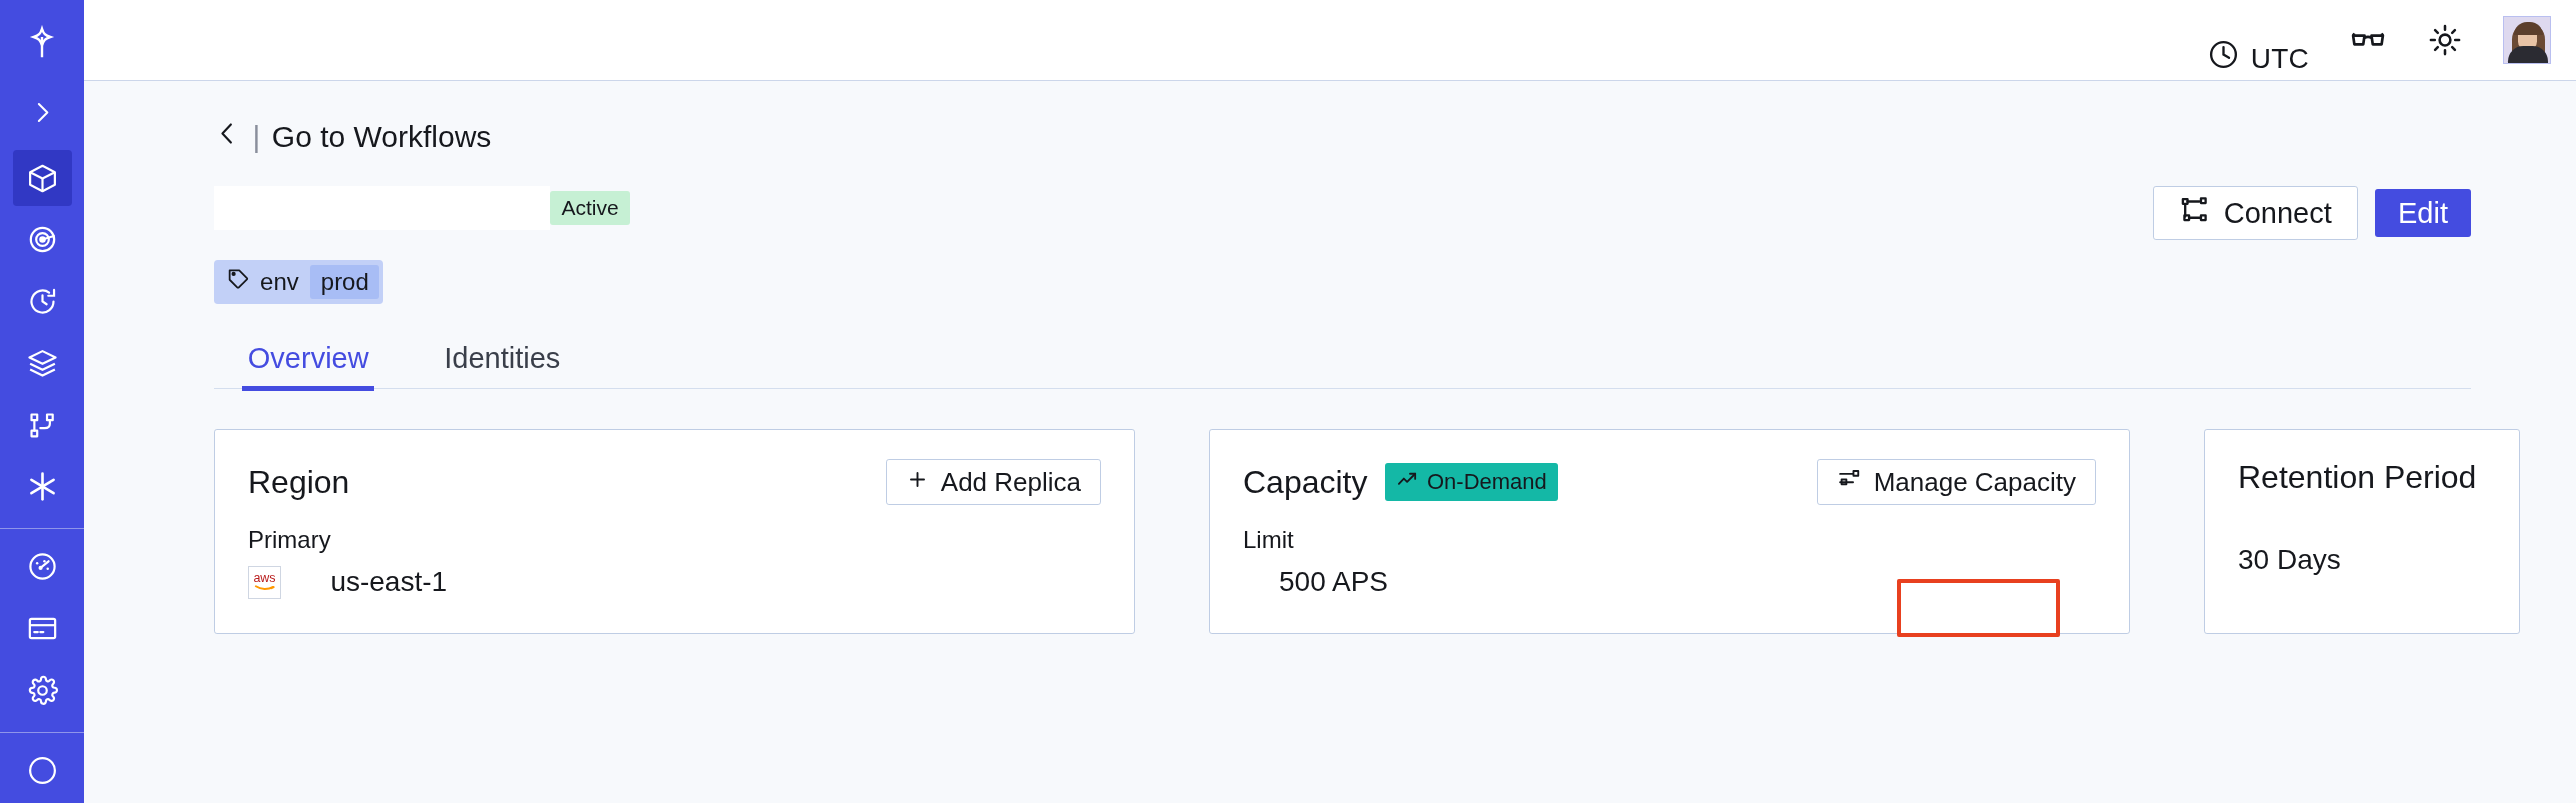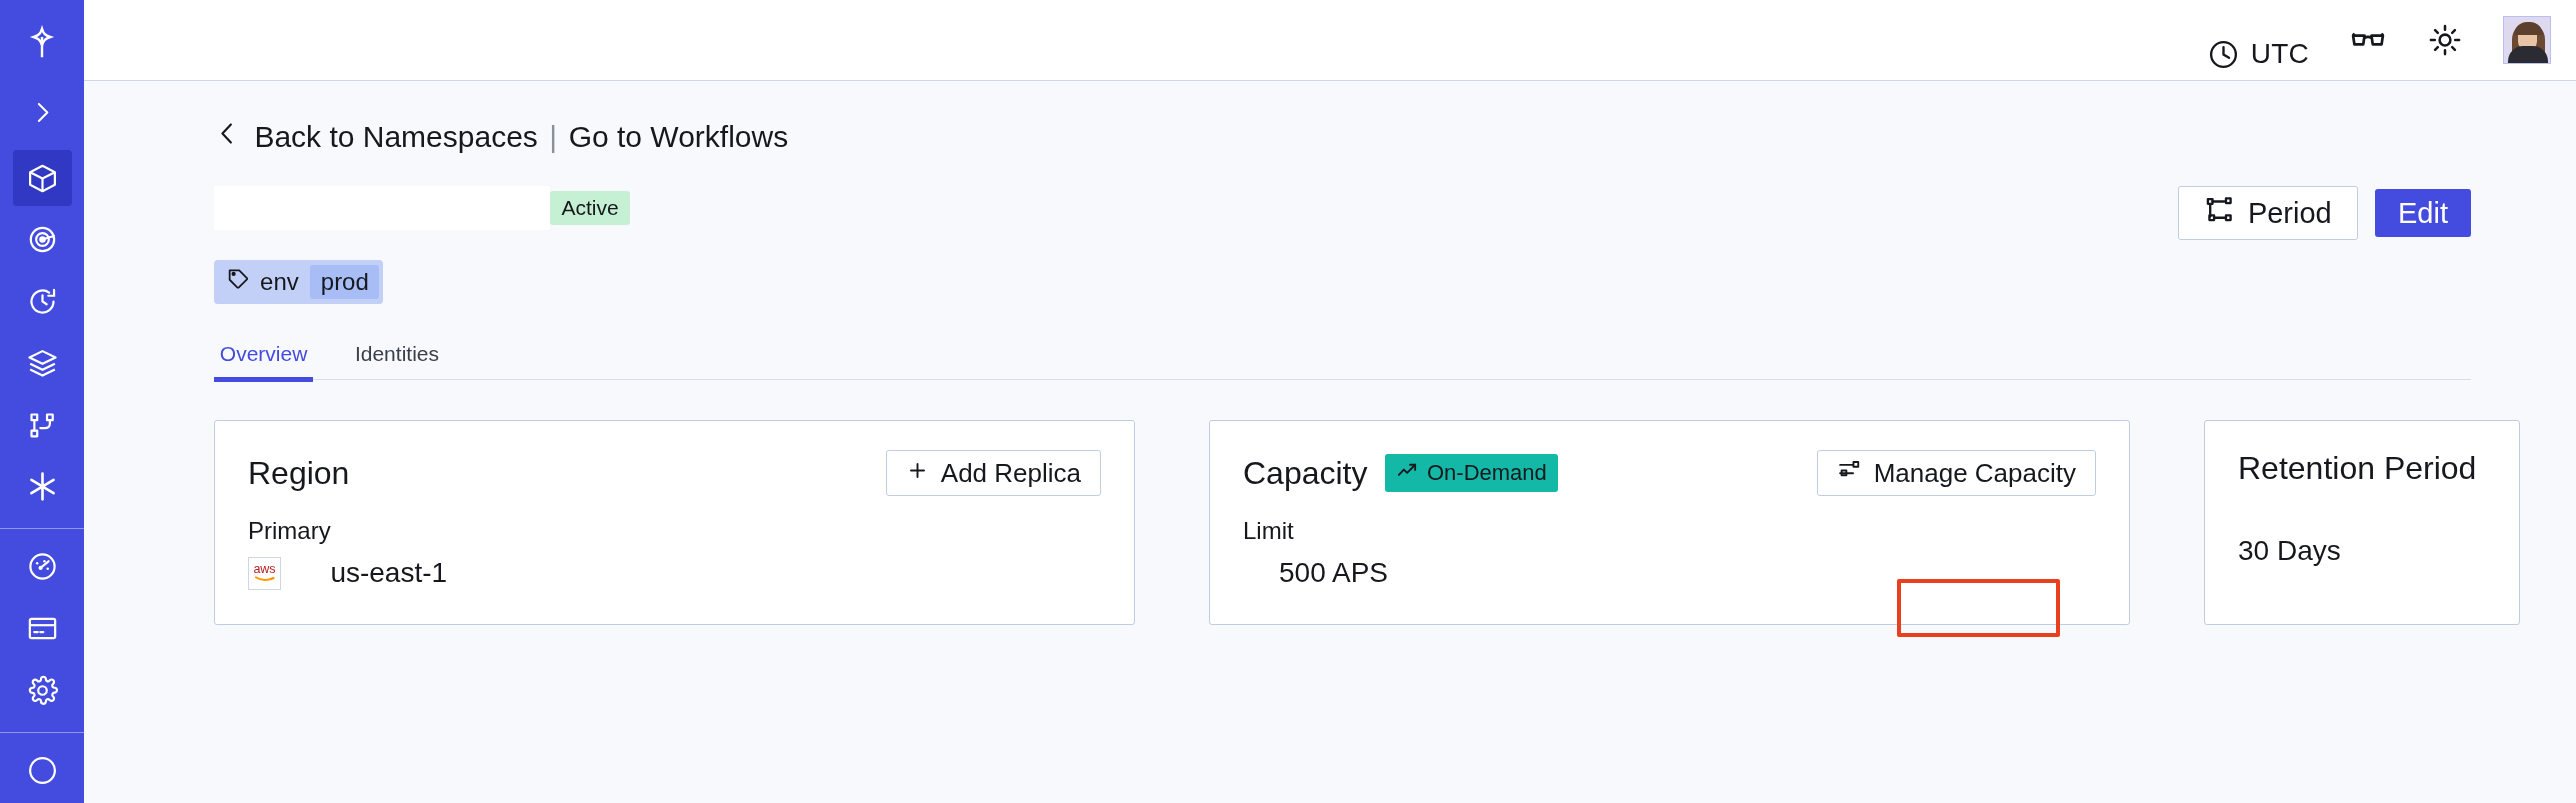--- a/index.html
+++ b/index.html
@@ -41,21 +41,21 @@
 
   
   .topbar {
     height: 81px; min-height: 81px;
     background: #ffffff;
     border-bottom: 1.9px solid #ccd6ea;
     display: flex; align-items: center; justify-content: flex-end;
     padding-right: 25px;
   }
   .tz {
-    display: flex; align-items: flex-start; gap: 11px;
+    display: flex; align-items: flex-end; gap: 11px;
     margin-right: 40px; cursor: pointer; margin-top: 32px;
   }
   .tz-label { font-size: 28px; color: #16181d; letter-spacing: 0.2px; }
   .top-icon { margin-right: 40px; cursor: pointer; display: flex; align-items: center; }
   .avatar {
     width: 48px; height: 48px;
     border: 1.9px solid #b9bff0;
     background: #ded9ef;
     overflow: hidden; cursor: pointer;
     position: relative;
@@ -134,23 +134,24 @@
   }
 
   
   .tabs {
     margin-top: 38px;
     display: flex; align-items: flex-end;
     border-bottom: 1.9px solid #d4deee;
     gap: 36px;
   }
   .tab {
-    font-size: 21px; color: #3a3f4a;
+    font-size: 29px; color: #3a3f4a;
     padding: 0 5.8px 13.4px 5.8px; cursor: pointer;
     position: relative;
+    margin-left: 28px;
   }
   .tab.active { color: #444ce0; }
   .tab.active::after {
     content: ""; position: absolute; left: 0; right: 0; bottom: -2.9px;
     height: 4.8px; background: #444ce0;
   }
 
   
   .cards {
     margin-top: 40px;
@@ -355,21 +356,20 @@
     <div class="content">
       <div class="inner">
 
         <div class="crumb">
           <div class="crumb-back">
             <span>
               <svg width="27" height="33" viewBox="0 0 24 24" fill="none" stroke="#16181d" stroke-width="1.9" stroke-linecap="round" stroke-linejoin="round">
                 <polyline points="15 4 7.5 12 15 20"></polyline>
               </svg>
             </span>
-            <span>Back to Namespaces</span>
           </div>
           <span class="crumb-sep">|</span>
           <span class="crumb-link">Go to Workflows</span>
         </div>
 
         <div class="title-row">
           <div class="ns-title-wrap">
             <div class="ns-redacted"></div>
             <div class="status-badge">Active</div>
           </div>
@@ -378,21 +378,21 @@
             <div class="btn btn-outline">
               <span>
                 <svg width="31" height="31" viewBox="0 0 24 24" fill="none" stroke="#16181d" stroke-width="1.8" stroke-linecap="round" stroke-linejoin="round">
                   <rect x="3" y="4" width="3.6" height="3.6"></rect>
                   <rect x="17" y="3.4" width="3.6" height="3.6"></rect>
                   <rect x="4.2" y="16.6" width="3.6" height="3.6"></rect>
                   <rect x="17" y="16.6" width="3.6" height="3.6"></rect>
                   <path d="M6.6 5.8h9.2M4.8 7.8v9.6M8 18.4h8.2"></path>
                 </svg>
               </span>
-              <span>Period</span>
+              <span>Connect</span>
             </div>
             <div class="btn btn-primary">
               <span>Edit</span>
             </div>
           </div>
         </div>
 
         <div class="tag-row">
           <div class="tag">
             <span>

